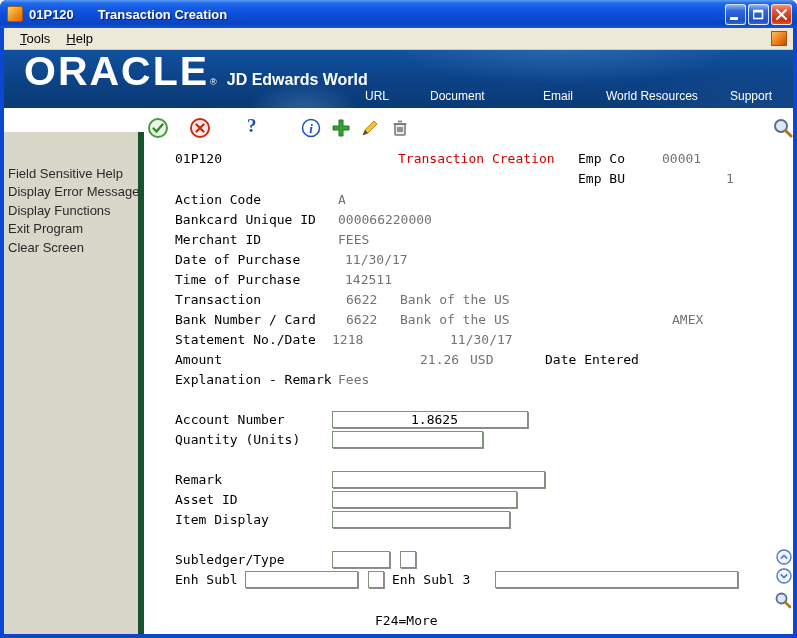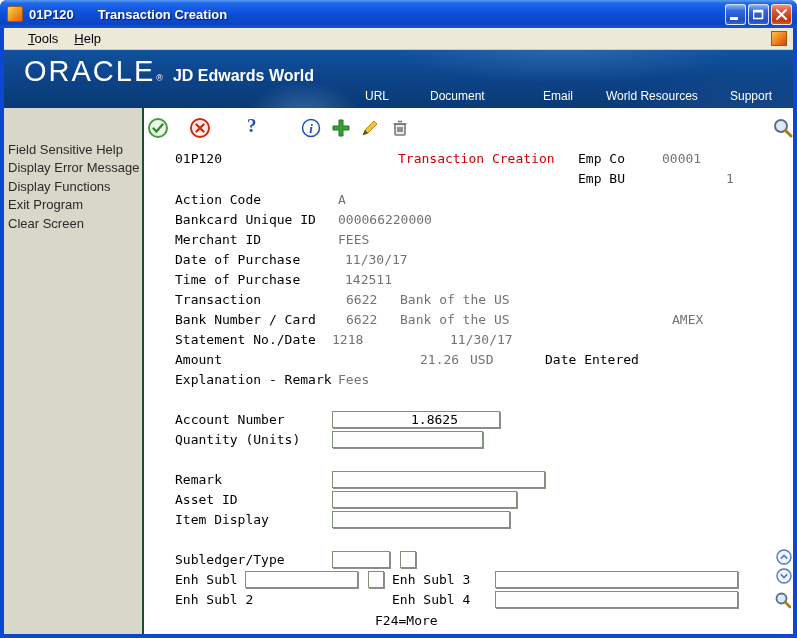--- a/index.html
+++ b/index.html
@@ -17,42 +17,42 @@
   .t-title { margin-left:24px; }
   .win-btns { margin-left:auto; display:flex; gap:2px; }
   .wbtn { width:21px; height:21px; border-radius:3px; border:1px solid rgba(255,255,255,.8); display:flex; align-items:center; justify-content:center; cursor:default; }
   .wbtn.minb,.wbtn.maxb { background:linear-gradient(180deg,#8fb5f5 0%,#3568dc 30%,#1d4fc8 80%,#2f63d8 100%); }
   .wbtn.closeb { background:linear-gradient(180deg,#f5977a 0%,#e25636 30%,#c23510 80%,#d85327 100%); }
 
   
   .body-wrap { flex:1; margin:0 4px 4px; display:flex; flex-direction:column; background:#fff; min-height:0; }
 
   
-  .menubar { height:22px; flex:0 0 22px; background:#ece9d8; border-bottom:1px solid #cfccba; display:flex; align-items:center; padding:0 16px; position:relative; }
+  .menubar { height:22px; flex:0 0 22px; background:#ece9d8; border-bottom:1px solid #cfccba; display:flex; align-items:center; padding:0 8px; position:relative; }
   .menu-item { display:inline-block; font-size:13px; color:#000; padding:2px 8px; }
   .menu-item::first-letter { text-decoration:underline; }
   .menubar-icon { position:absolute; right:6px; top:3px; width:16px; height:15px; border:1px solid #a5520e;
     background:linear-gradient(135deg,#ffc050 0%,#ef7d1a 55%,#c84a08 100%); }
 
   
   .banner { height:58px; flex:0 0 58px; position:relative; overflow:hidden;
     background:
       radial-gradient(90px 60px at 300px 70px, rgba(115,165,220,.45), transparent 65%),
       radial-gradient(260px 60px at 560px -8px, rgba(75,130,195,.5), transparent 70%),
       radial-gradient(220px 90px at 750px 80px, rgba(35,85,155,.65), transparent 70%),
       linear-gradient(180deg,#10519e 0%,#0c4286 55%,#093a75 100%); }
   .logo-row { position:absolute; left:20px; top:4px; display:flex; align-items:baseline; }
-  .oracle-logo { color:#fff; font-weight:normal; font-size:29px; letter-spacing:2px; line-height:34px; }
+  .oracle-logo { color:#fff; font-weight:bold; font-size:41px; letter-spacing:2px; line-height:34px; }
   .oracle-reg { color:#fff; font-size:9px; vertical-align:super; margin-left:1px; }
   .product-name { color:#fff; font-weight:bold; font-size:16px; margin-left:10px; }
   .bn-link { position:absolute; top:39px; color:#fff; font-size:12px; white-space:nowrap; cursor:default; }
 
   
   .content { flex:1; display:flex; min-height:0; }
-  .sidebar { width:140px; flex:0 0 140px; background:#d9d6ca; border-right:2px solid #14532d; padding-top:33px; }
+  .sidebar { width:140px; flex:0 0 140px; background:#d9d6ca; border-right:6px solid #14532d; padding-top:33px;margin-top:24px; }
   .side-item { font-size:13px; color:#2a2a2a; line-height:18.4px; padding-left:4px; white-space:nowrap; cursor:default; }
 
   .main { position:relative; flex:1; background:#fff; overflow:hidden; }
 
   
   .tbi { position:absolute; top:9px; width:22px; height:22px; cursor:default; }
   .q-help { position:absolute; top:7px; font:bold 19px "Liberation Serif",serif; color:#1d4fbf; cursor:default; }
 
   
   .ln { position:absolute; left:0; width:100%; height:17px; font:13px "DejaVu Sans Mono",monospace; }
@@ -215,21 +215,21 @@
           <span class="val" style="left:326px">USD</span>
           <span class="lbl" style="left:401px">Date Entered</span>
         </div>
         <div class="ln" style="top:264px">
           <span class="lbl" style="left:31px">Explanation - Remark</span>
           <span class="val" style="left:194px">Fees</span>
         </div>
 
         <div class="ln" style="top:304px">
           <span class="lbl" style="left:31px">Account Number</span>
-          <input class="fld acct" style="left: 188px; width: 168px;" value="1.8625">
+          <input class="fld acct" style="left: 188px; width: 196px;" value="1.8625">
         </div>
         <div class="ln" style="top:324px">
           <span class="lbl" style="left:31px">Quantity (Units)</span>
           <input class="fld" style="left: 188px; width: 151px;" value="">
         </div>
         <div class="ln" style="top:364px">
           <span class="lbl" style="left:31px">Remark</span>
           <input class="fld" style="left: 188px; width: 213px;" value="">
         </div>
         <div class="ln" style="top:384px">
@@ -245,25 +245,20 @@
           <input class="fld" style="left: 188px; width: 58px;" value="">
           <input class="fld" style="left: 256px; width: 16px;" value="">
         </div>
         <div class="ln" style="top:464px">
           <span class="lbl" style="left:31px">Enh Subl 1</span>
           <input class="fld" style="left: 101px; width: 113px;" value="">
           <input class="fld" style="left: 224px; width: 16px;" value="">
           <span class="lbl" style="left:248px">Enh Subl 3</span>
           <input class="fld" style="left: 351px; width: 243px;" value="">
         </div>
-        <div class="ln" style="top:484px">
-          <span class="lbl" style="left:31px">Enh Subl 2</span>
-          <span class="lbl" style="left:248px">Enh Subl 4</span>
-          <input class="fld" style="left: 351px; width: 243px;" value="">
-        </div>
 
         <div class="ln" style="top:505px">
           <span class="lbl foot" style="left:231px">F24=More</span>
         </div>
 
         <svg class="nav-circle" style="left:632px;top:441px" width="16" height="16">
           <circle cx="8" cy="8" r="7" fill="#f2f7ff" stroke="#4a7ad0" stroke-width="1.4"></circle>
           <path d="M4.8 9.6 L8 6.4 L11.2 9.6" fill="none" stroke="#4a7ad0" stroke-width="1.6"></path>
         </svg>
         <svg class="nav-circle" style="left:632px;top:460px" width="16" height="16">

